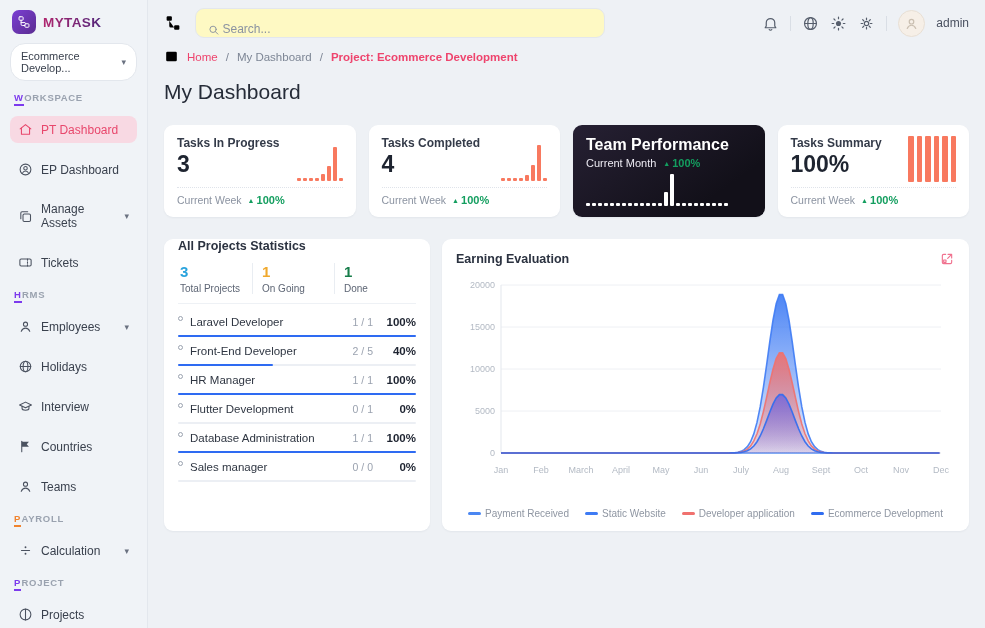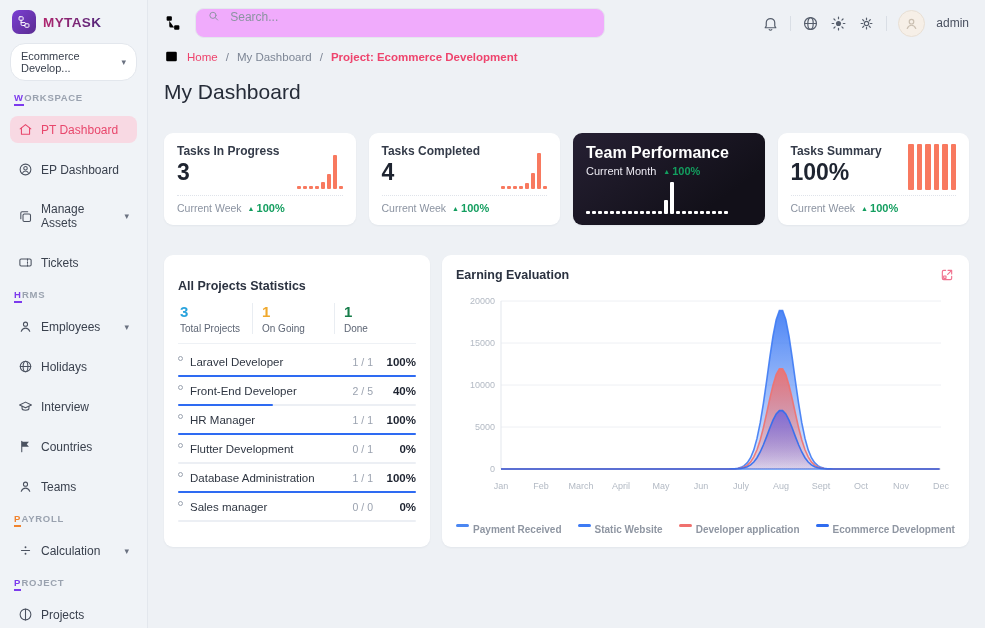--- a/index.html
+++ b/index.html
@@ -28,81 +28,81 @@
   .nav-caret { margin-left:auto; color:#6a7180; font-size:9px; }
 
   .ico svg { width:100%; height:100%; }
   .ico svg *, .tb-ico svg *, .logo-badge svg *, .expand-ico svg *, .avatar svg * { fill:none; stroke:currentColor; stroke-width:1.7; stroke-linecap:round; stroke-linejoin:round; }
   .ico svg .f, .tb-ico svg .f { fill:currentColor; stroke:none; }
 
   
   .main { flex:1; display:flex; flex-direction:column; min-width:0; }
   .topbar { height:46px; display:flex; align-items:center; padding:0 16px; gap:13px; flex:0 0 auto; }
   .nav-toggle { width:18px; height:18px; color:#ef5d75; cursor:pointer; display:flex; }
-  .search-box { display:flex; align-items:flex-start; gap:8px; background:#f0abfc; border:1px solid #e3e7ed; border-radius:9px; height:30px; padding:0 11px; width:410px; }
+  .search-box { display:flex; align-items:flex-end; gap:0; background:#fef9c3; border:1px solid #e3e7ed; border-radius:9px; height:30px; padding:0 11px; width:410px; }
   .search-box .ico { width:14px; height:14px; color:#8b93a1; }
   .search-box input { border:0; outline:0; font-size:12px; width:100%; background:transparent; color:#39404d; font-family:"Liberation Sans",sans-serif; }
   .search-box input::placeholder { color:#8b93a1; }
   .topbar-right { margin-left:auto; display:flex; align-items:center; gap:11px; }
   .tb-ico { width:17px; height:17px; color:#565e6c; cursor:pointer; display:flex; }
   .tb-divider { width:1px; height:15px; background:#d9dee5; }
   .avatar { width:27px; height:27px; border-radius:50%; background:#f6efe7; border:1px solid #e8dfd4; color:#cabfb1; display:flex; align-items:center; justify-content:center; cursor:pointer; }
   .avatar svg { width:17px; height:17px; }
   .user-name { font-size:12px; color:#4a5160; }
 
   .breadcrumb-bar { display:flex; align-items:center; gap:8px; padding:3px 16px 9px; font-size:11.5px; color:#7d8695; flex:0 0 auto; }
   .bc-ico { width:15px; height:15px; color:#565e6c; cursor:pointer; display:flex; }
   .bc-link { color:#ee446d; cursor:pointer; }
   .bc-plain { color:#7d8695; cursor:pointer; }
   .bc-current { color:#ee446d; font-weight:700; }
 
   .page-title { font-size:21px; font-weight:500; color:#262c38; margin:7px 16px 13px; }
 
   
-  .cards-row { display:flex; gap:13px; margin:16px 16px; flex:0 0 auto; }
+  .cards-row { display:flex; gap:13px; margin:8px 16px; flex:0 0 auto; }
   .card { background:#fff; border-radius:9px; padding:11px 13px; flex:1; position:relative; box-shadow:0 1px 2px rgba(20,30,60,.05); height:92px; display:flex; flex-direction:column; }
   .card-title { font-size:12px; color:#343b49; font-weight:600; }
   .card-value { font-size:23px; font-weight:600; color:#1e2430; margin-top:1px; }
   .card-spark { position:absolute; right:13px; bottom:36px; display:flex; align-items:flex-end; gap:2px; }
   .spark-bar { width:4px; border-radius:1px; }
   .card-footer { margin-top:auto; border-top:1px dotted #dfe3ea; padding-top:6px; display:flex; align-items:center; gap:6px; font-size:10.5px; color:#8b93a1; }
   .delta { color:#139e5f; font-weight:700; font-size:11px; display:flex; align-items:center; gap:2px; }
   .delta .tri { font-size:7px; line-height:1; }
   .card.dark { background:linear-gradient(145deg,#262033 0%,#121019 75%); }
   .card.dark .card-title { color:#fff; font-size:16px; }
   .dark-sub { display:flex; gap:7px; align-items:center; font-size:11px; color:#eceaf2; margin-top:3px; }
   .dark-spark { position:absolute; left:13px; right:13px; bottom:11px; display:flex; align-items:flex-end; gap:2px; }
   .block-bars { position:absolute; right:13px; top:11px; display:flex; gap:3px; }
   .block-bar { width:5.5px; height:46px; background:#f8795f; border-radius:1px; }
 
   
   .panels-row { display:flex; gap:12px; margin:14px 16px 0; flex:0 0 auto; }
   .panel { background:#fff; border-radius:9px; box-shadow:0 1px 2px rgba(20,30,60,.05); height:292px; }
   .panel-title { font-size:12.5px; font-weight:600; color:#2b3240; }
-  .panel.projects { width:266px; min-width:266px; padding:24px 14px 8px; }
+  .panel.projects { width:266px; min-width:266px; padding:0 14px 8px; }
   .stats-row { display:flex; margin:10px 0 4px; border-bottom:1px solid #eef1f5; padding-bottom:9px; }
   .stat-col { flex:1; padding:0 9px; border-left:1px solid #e9edf2; }
   .stat-col:first-child { border-left:0; padding-left:2px; }
   .stat-val { font-size:15px; font-weight:700; }
   .stat-label { font-size:10px; color:#5d6574; margin-top:3px; }
   .proj-row { padding-top:8px; }
   .proj-row-top { display:flex; align-items:flex-start; gap:7px; font-size:11.5px; }
   .bullet { width:5px; height:5px; border:1.2px solid #9aa2af; border-radius:50%; flex:0 0 auto; }
   .proj-name { color:#2f3642; white-space:nowrap; }
   .proj-frac { margin-left:auto; color:#9aa2af; font-size:10.5px; white-space:nowrap; }
   .proj-pct { font-weight:700; color:#1d2330; width:36px; text-align:right; font-size:11.5px; }
   .proj-track { height:2px; background:#eceff4; border-radius:2px; margin-top:7px; }
   .proj-fill { height:100%; background:#2e6bf2; border-radius:2px; }
 
   .panel.earning { flex:1; padding:12px 14px 8px; display:flex; flex-direction:column; min-width:0; }
   .earn-head { display:flex; justify-content:space-between; align-items:center; }
   .expand-ico { color:#f0718e; width:16px; height:16px; cursor:pointer; display:flex; }
   .chart-wrap { flex:1; min-height:0; margin-top:4px; display:flex; justify-content:center; }
   .legend { display:flex; justify-content:center; gap:16px; padding:2px 0 4px; font-size:10px; color:#8f96a2; }
-  .legend-item { display:flex; cursor:pointer;font-weight:bold; }
+  .legend-item { display:flex; align-items:center; cursor:pointer; }
   .legend-dash { width:13px; height:3px; border-radius:2px; display:inline-block; margin-right:4px; }
 </style>
 </head>
 <body>
 
 <div class="app">
 
   <aside class="sidebar">
     <div class="logo-row">
       <span class="logo-badge">

